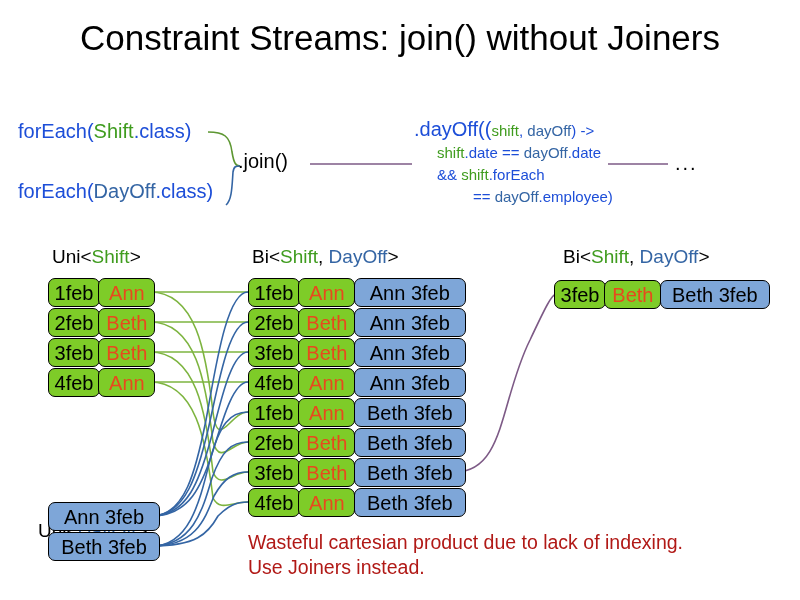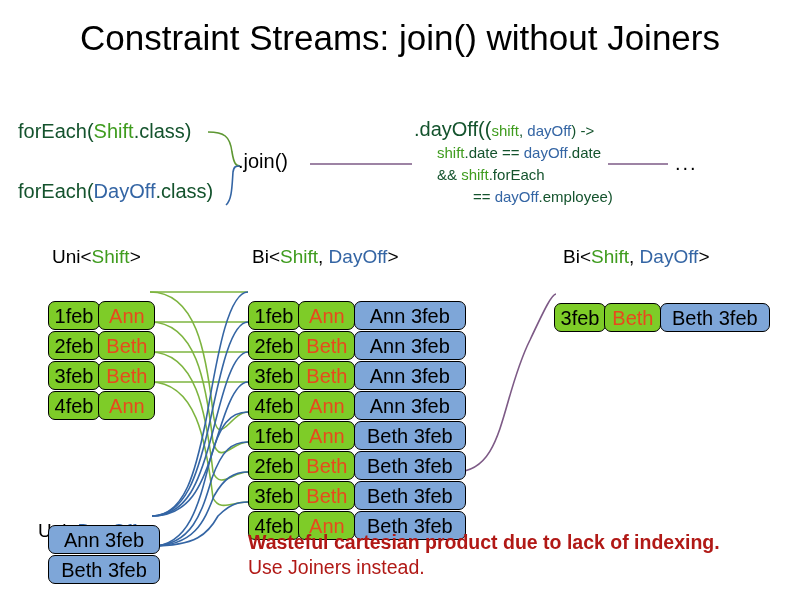--- a/index.html
+++ b/index.html
@@ -27,41 +27,41 @@
     font-size: 14.5px;
     color: #000000;
     white-space: nowrap;
   }
 
   
   .code { font-size: 20px; color: #000000; white-space: nowrap; }
   .code-sm { font-size: 15px; }
   .g { color: #3f9c1e; }
   .b { color: #3465a4; text-align: center; }
-  .k { color: #14532d; }
+  .k { color: #1d4ed8; }
 
   #foreach-shift  { left: 18px;  top: 120px; }
   #foreach-dayoff { left: 18px;  top: 180px; }
   #join-label     { left: 238px; top: 150px; }
 
   #filter-line1 { left: 414px; top: 118px; }
   #filter-line2 { left: 437px; top: 144px; }
   #filter-line3 { left: 437px; top: 166px; }
   #filter-line4 { left: 473px; top: 188px; }
   #ellipsis     { left: 675px; top: 152px; font-size: 20px; color:#000; letter-spacing:2px;}
 
   
   .stream-head { font-size: 19px; color: #000000; white-space: nowrap; }
   #head-uni-shift  { left: 52px;  top: 246px; }
   #head-bi-mid     { left: 252px; top: 246px; }
   #head-bi-right   { left: 563px; top: 246px; }
   #head-uni-dayoff { left: 38px;  top: 476px; margin-top: 44px; }
 
   
-  .row { position: absolute; display: flex; align-items: stretch; margin-top: 23px; }
+  .row { position: absolute; display: flex; align-items: stretch; }
   .cell {
     box-sizing: border-box;
     border: 1.6px solid #000000;
     border-radius: 7px;
     display: flex;
     align-items: center;
     justify-content: center;
     font-size: 20px;
     line-height: 1;
     height: 29px;
@@ -77,21 +77,21 @@
   .w-name { width: 57px; }
   .w-dayoff { width: 112px; }
   .w-dayoff-wide { width: 110px; }
 
   
   .warn {
     font-size: 19.5px;
     color: #b11916;
     white-space: nowrap;
   }
-  #warn1 { left: 248px; top: 531px; font-weight: bold; }
+  #warn1 { left: 248px; top: 531px; }
   #warn2 { left: 248px; top: 556px; }
 
   svg.overlay { position:absolute; left:0; top:0; width:800px; height:600px; pointer-events:none; }
 </style>
 </head>
 <body>
 
 <div id="stage">
 
   <svg class="overlay" viewBox="0 0 800 600">

